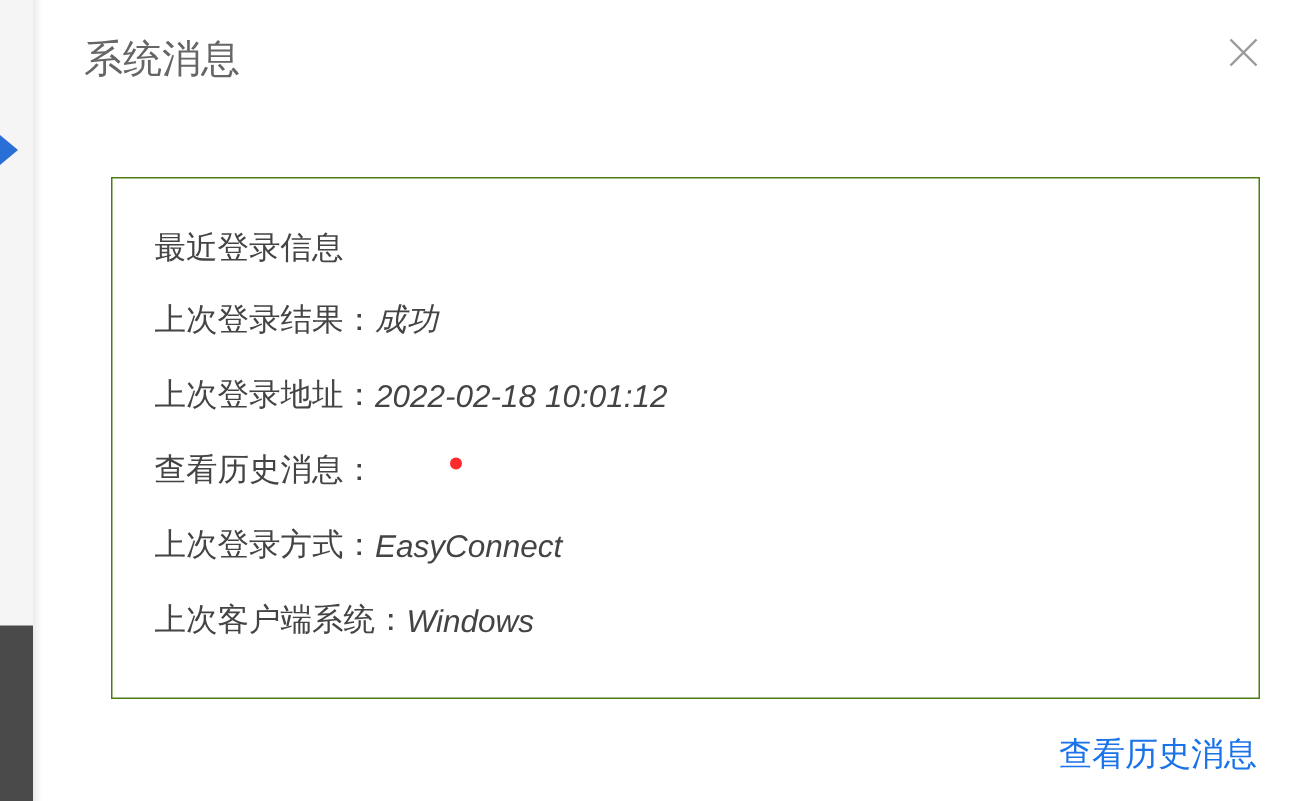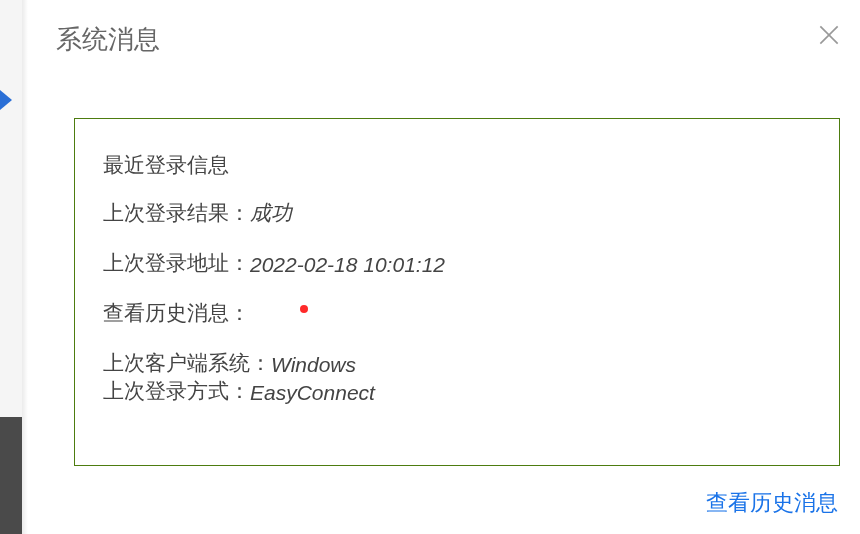--- a/index.html
+++ b/index.html
@@ -157,28 +157,28 @@
     <div class="info-row">
       <span class="info-label">上次登录地址：</span>
       <span class="info-value">2022-02-18 10:01:12</span>
     </div>
 
     <div class="info-row">
       <span class="info-label">查看历史消息：</span>
       <span class="info-value"></span>
     </div>
 
+    <div class="info-row">
+      <span class="info-label">上次登录方式：</span>
+      <span class="info-value">EasyConnect</span>
+    </div>
+
     <div class="info-row" style="margin-bottom:0">
       <span class="info-label">上次客户端系统：</span>
       <span class="info-value">Windows</span>
-    </div>
-
-    <div class="info-row">
-      <span class="info-label">上次登录方式：</span>
-      <span class="info-value">EasyConnect</span>
     </div>
 
     <div class="red-dot"></div>
   </div>
 
   <div class="history-link">查看历史消息</div>
 
 </div>
 
 </body></html>

